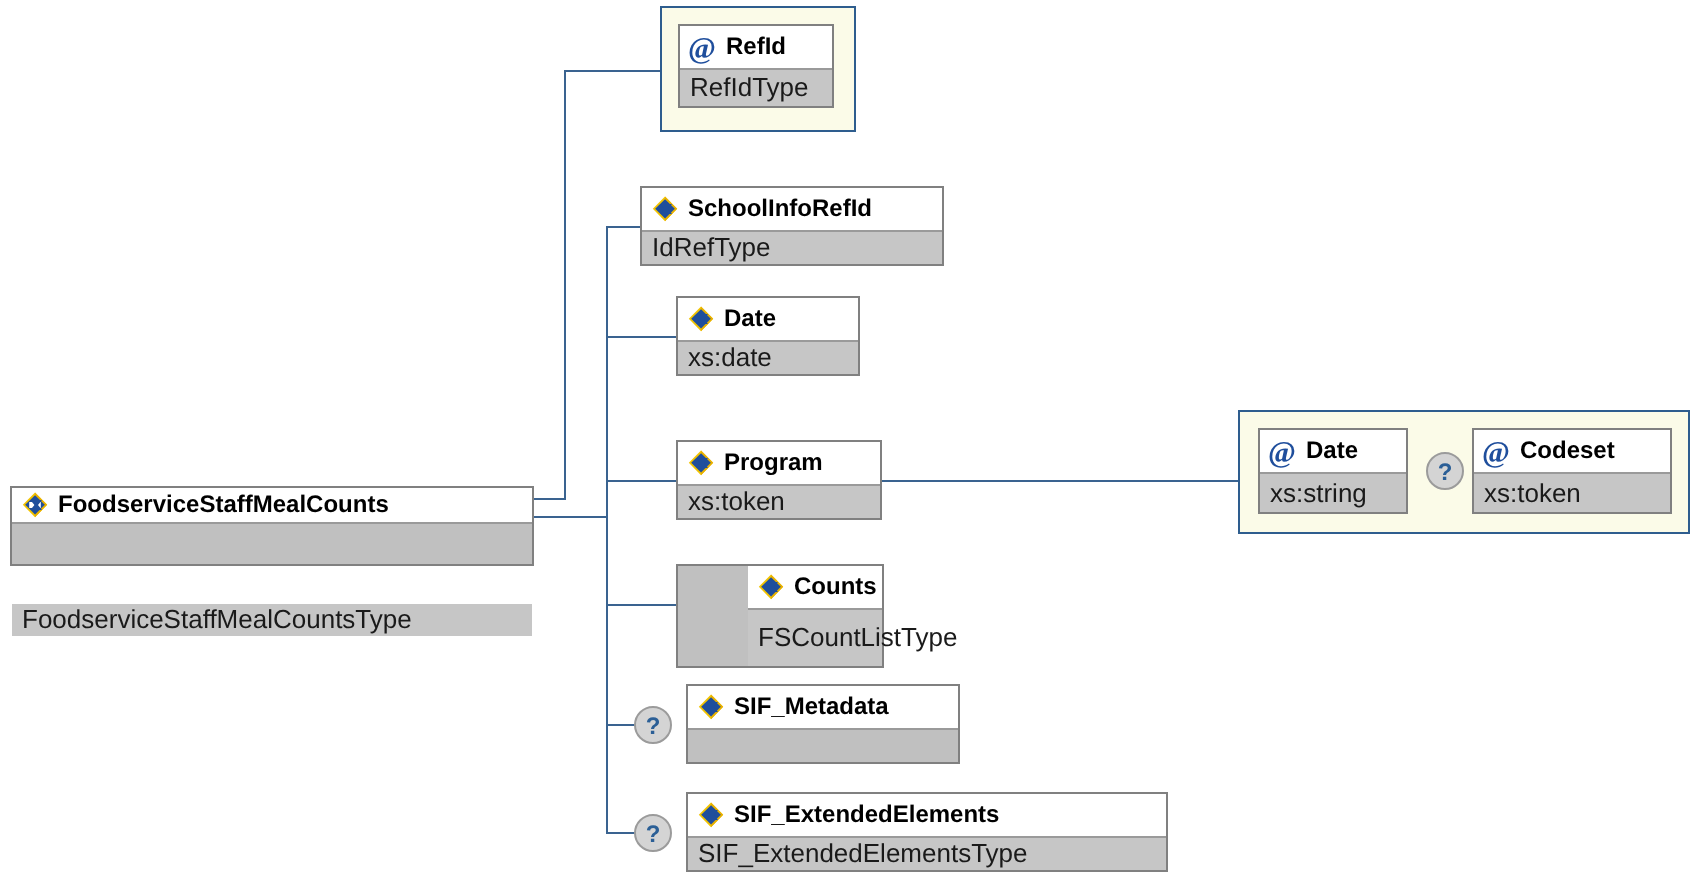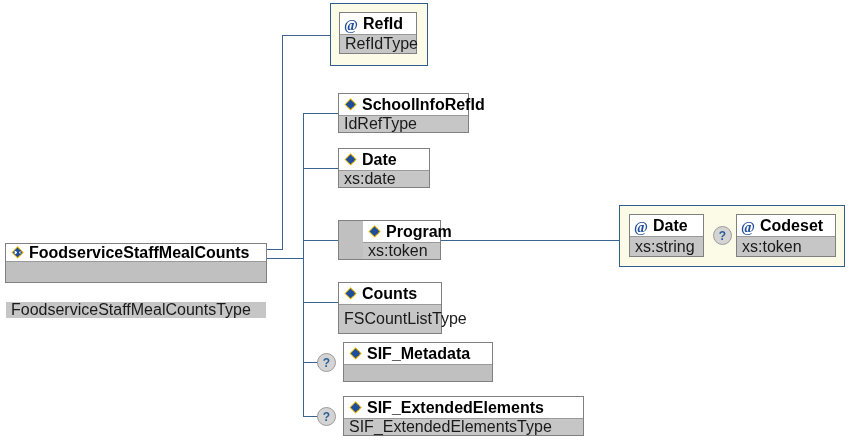--- a/index.html
+++ b/index.html
@@ -47,30 +47,30 @@
   .node .title {
     background: #ffffff;
     display: flex;
     align-items: center;
     padding: 1px 6px 1px 4px;
     box-sizing: border-box;
     height: 22px;
     border-bottom: 1px solid #9a9a9a;
   }
   .node .title .label {
-    font-size: 16px;
+    font-size: 12px;
     font-weight: bold;
     color: #000000;
     white-space: nowrap;
     letter-spacing: 0px;
     line-height: 15px;
   }
   .node .type {
     background: #c6c6c6;
-    font-size: 16px;
+    font-size: 13px;
     color: #1a1a1a;
     padding: 1px 4px 1px 5px;
     white-space: nowrap;
     line-height: 14px;
     box-sizing: border-box;
     flex: 1;
     display: flex;
     align-items: center;
   }
 
@@ -156,21 +156,21 @@
   <div class="node" style="left:339px; top:12px; width:78px; height:42px;">
     <div class="title">
       <span class="ico">
         <span class="at-glyph">@</span>
       </span>
       <span class="label">RefId</span>
     </div>
     <div class="type">RefIdType</div>
   </div>
 
-  <div class="node" style="left:338px; top:93px; width:131px; height:40px;">
+  <div class="node" style="left:320px; top:93px; width:152px; height:40px;">
     <div class="title">
       <span class="ico">
         <svg width="15" height="15" viewBox="0 0 15 15">
           <path d="M7.5 1.2 L13.6 7.4 L7.5 13.6 L1.4 7.4 Z" fill="#f2c300"></path>
           <path d="M7.5 1.2 L13.6 7.4 L7.5 13.6 Z" fill="#e8b000"></path>
           <path d="M2.6 7.4 L7.5 2.6 L12.4 7.4 L7.5 12.2 Z" fill="#1f4e9c"></path>
           <path d="M5.2 5.0 L11.0 5.0 L9.0 7.5 L11.0 10.0 L5.2 10.0 L7.2 7.5 Z" fill="#1f4e9c"></path>
         </svg>
       </span>
       <span class="label">SchoolInfoRefId</span>
@@ -186,53 +186,53 @@
           <path d="M7.5 1.2 L13.6 7.4 L7.5 13.6 Z" fill="#e8b000"></path>
           <path d="M2.6 7.4 L7.5 2.6 L12.4 7.4 L7.5 12.2 Z" fill="#1f4e9c"></path>
           <path d="M5.2 5.0 L11.0 5.0 L9.0 7.5 L11.0 10.0 L5.2 10.0 L7.2 7.5 Z" fill="#1f4e9c"></path>
         </svg>
       </span>
       <span class="label">Date</span>
     </div>
     <div class="type">xs:date</div>
   </div>
 
-  <div class="node" style="left:338px; top:220px; width:103px; height:40px;padding-left:24px;">
+  <div class="node" style="left:338px; top:220px; width:103px; height:40px;">
     <div class="title">
       <span class="ico">
         <svg width="15" height="15" viewBox="0 0 15 15">
           <path d="M7.5 1.2 L13.6 7.4 L7.5 13.6 L1.4 7.4 Z" fill="#f2c300"></path>
           <path d="M7.5 1.2 L13.6 7.4 L7.5 13.6 Z" fill="#e8b000"></path>
           <path d="M2.6 7.4 L7.5 2.6 L12.4 7.4 L7.5 12.2 Z" fill="#1f4e9c"></path>
           <path d="M5.2 5.0 L11.0 5.0 L9.0 7.5 L11.0 10.0 L5.2 10.0 L7.2 7.5 Z" fill="#1f4e9c"></path>
         </svg>
       </span>
       <span class="label">Program</span>
     </div>
     <div class="type">xs:token</div>
   </div>
 
-  <div class="node" style="left:338px; top:282px; width:104px; height:52px;">
+  <div class="node" style="left:338px; top:282px; width:104px; height:52px;padding-left:35px;">
     <div class="title">
       <span class="ico">
         <svg width="15" height="15" viewBox="0 0 15 15">
           <path d="M7.5 1.2 L13.6 7.4 L7.5 13.6 L1.4 7.4 Z" fill="#f2c300"></path>
           <path d="M7.5 1.2 L13.6 7.4 L7.5 13.6 Z" fill="#e8b000"></path>
           <path d="M2.6 7.4 L7.5 2.6 L12.4 7.4 L7.5 12.2 Z" fill="#1f4e9c"></path>
           <path d="M5.2 5.0 L11.0 5.0 L9.0 7.5 L11.0 10.0 L5.2 10.0 L7.2 7.5 Z" fill="#1f4e9c"></path>
         </svg>
       </span>
       <span class="label">Counts</span>
     </div>
     <div class="type">FSCountListType</div>
   </div>
 
   <div class="qmark" style="left:317px; top:353px;">?</div>
 
-  <div class="node" style="left:343px; top:342px; width:150px; height:40px;">
+  <div class="node" style="left:343px; top:342px; width:137px; height:40px;">
     <div class="title">
       <span class="ico">
         <svg width="15" height="15" viewBox="0 0 15 15">
           <path d="M7.5 1.2 L13.6 7.4 L7.5 13.6 L1.4 7.4 Z" fill="#f2c300"></path>
           <path d="M7.5 1.2 L13.6 7.4 L7.5 13.6 Z" fill="#e8b000"></path>
           <path d="M2.6 7.4 L7.5 2.6 L12.4 7.4 L7.5 12.2 Z" fill="#1f4e9c"></path>
           <path d="M5.2 5.0 L11.0 5.0 L9.0 7.5 L11.0 10.0 L5.2 10.0 L7.2 7.5 Z" fill="#1f4e9c"></path>
         </svg>
       </span>
       <span class="label">SIF_Metadata</span>

